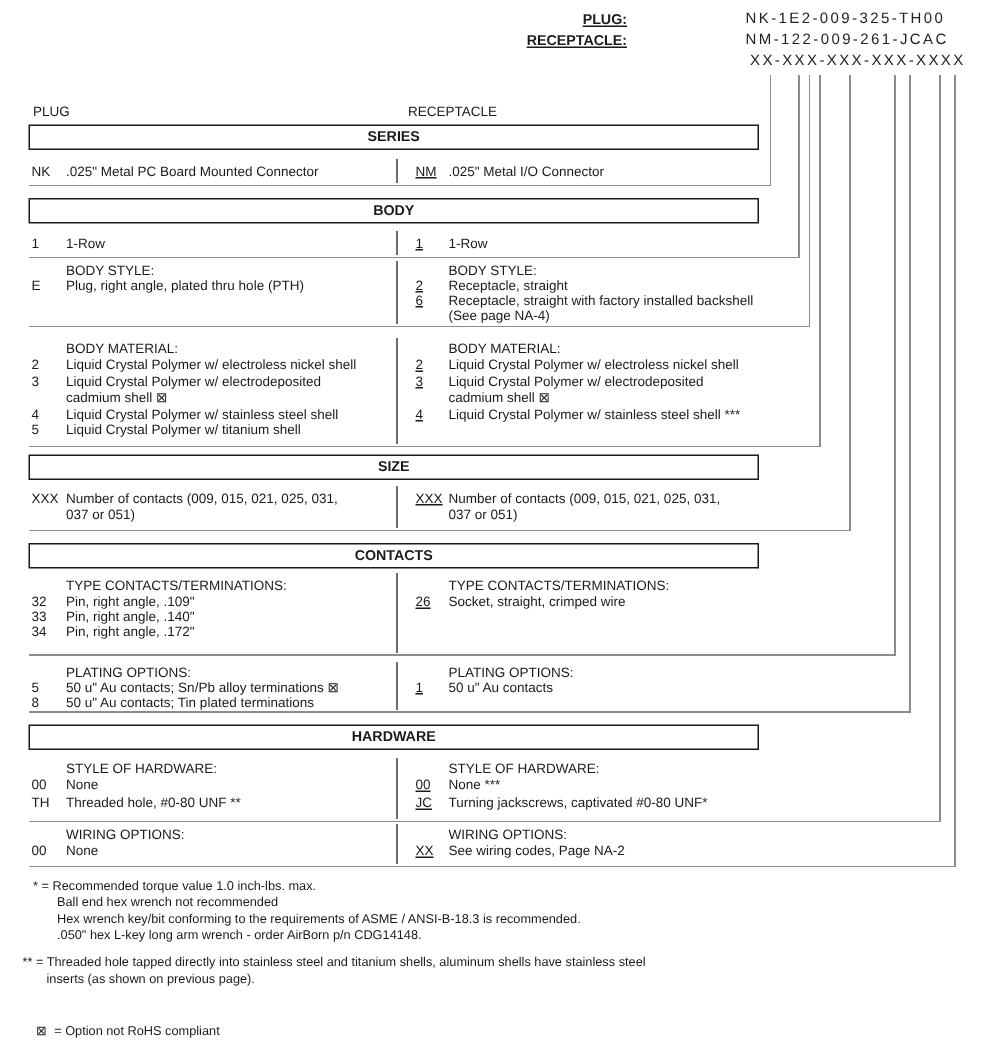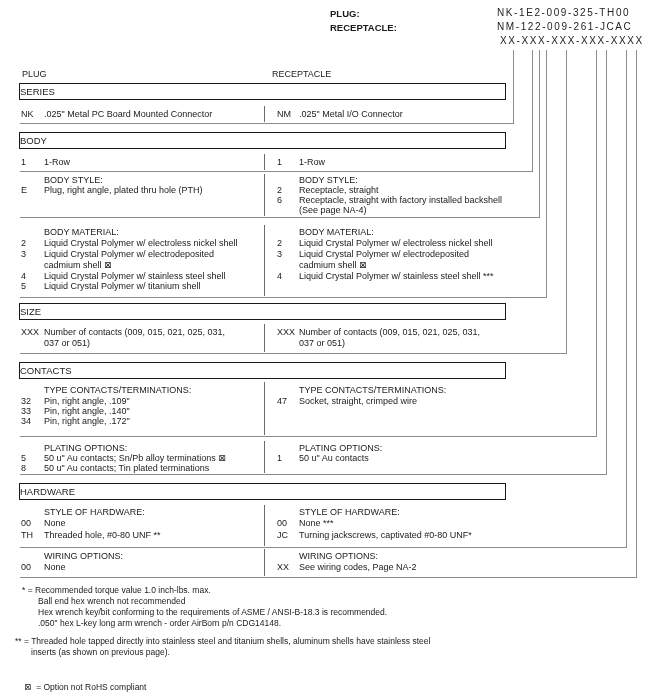--- a/index.html
+++ b/index.html
@@ -2,31 +2,31 @@
 <html><head>
 <meta charset="utf-8">
 <style>
   html,body{margin:0;padding:0;background:#ffffff;}
   #page{
     position:relative;width:666px;height:698px;background:#ffffff;overflow:hidden;
     font-family:"Liberation Sans","DejaVu Sans",sans-serif;color:#1a1a1a;
   }
   svg.lines{position:absolute;left:0;top:0;}
   .pnrow{position:absolute;white-space:nowrap;}
-  .pnlabel{font-weight:bold;font-size:9.5px;width:88px;left:330px;}
+  .pnlabel{font-weight:bold;font-size:9.5px;width:88px;left:330px;text-align:right;text-decoration:underline;}
   .pnval{font-size:10px;letter-spacing:1.6px;left:497px;color:#222;}
   .colhdr{position:absolute;font-size:9px;white-space:nowrap;}
   .secbox{
     position:absolute;left:19px;width:485px;height:15px;line-height:15px;
-    border:1.5px solid #1a1a1a;font-weight:normal;font-size:9.5px;
+    border:1.5px solid #1a1a1a;text-align:center;font-weight:bold;font-size:9.5px;
     background:#ffffff;
   }
   .row{position:absolute;font-size:9px;line-height:10px;white-space:nowrap;}
   .code{display:inline-block;width:23px;}
-  .coder{display:inline-block;width:22px;}
+  .coder{display:inline-block;width:22px;text-decoration:underline;}
   .hdr{font-size:9px;}
   .fn{position:absolute;font-size:8.5px;line-height:10px;white-space:nowrap;}
   .legend{position:absolute;font-size:8.5px;white-space:nowrap;}
   .legend .sym{display:inline-block;margin-right:5px;}
 </style>
 </head>
 <body>
 
 <div id="page">
 
@@ -137,21 +137,21 @@
   <div class="row" style="left:21px;top:396px">
     <span class="code">32</span><span>Pin, right angle, .109"</span>
   </div>
   <div class="row" style="left:21px;top:406px">
     <span class="code">33</span><span>Pin, right angle, .140"</span>
   </div>
   <div class="row" style="left:21px;top:416px">
     <span class="code">34</span><span>Pin, right angle, .172"</span>
   </div>
   <div class="row" style="left:277px;top:396px">
-    <span class="coder">47</span><span>Socket, straight, crimped wire</span>
+    <span class="coder">26</span><span>Socket, straight, crimped wire</span>
   </div>
   <div class="row hdr" style="left:44px;top:443px">PLATING OPTIONS:</div>
   <div class="row hdr" style="left:299px;top:443px">PLATING OPTIONS:</div>
   <div class="row" style="left:21px;top:453px">
     <span class="code">5</span><span>50 u" Au contacts; Sn/Pb alloy terminations ⊠</span>
   </div>
   <div class="row" style="left:21px;top:463px">
     <span class="code">8</span><span>50 u" Au contacts; Tin plated terminations</span>
   </div>
   <div class="row" style="left:277px;top:453px">

